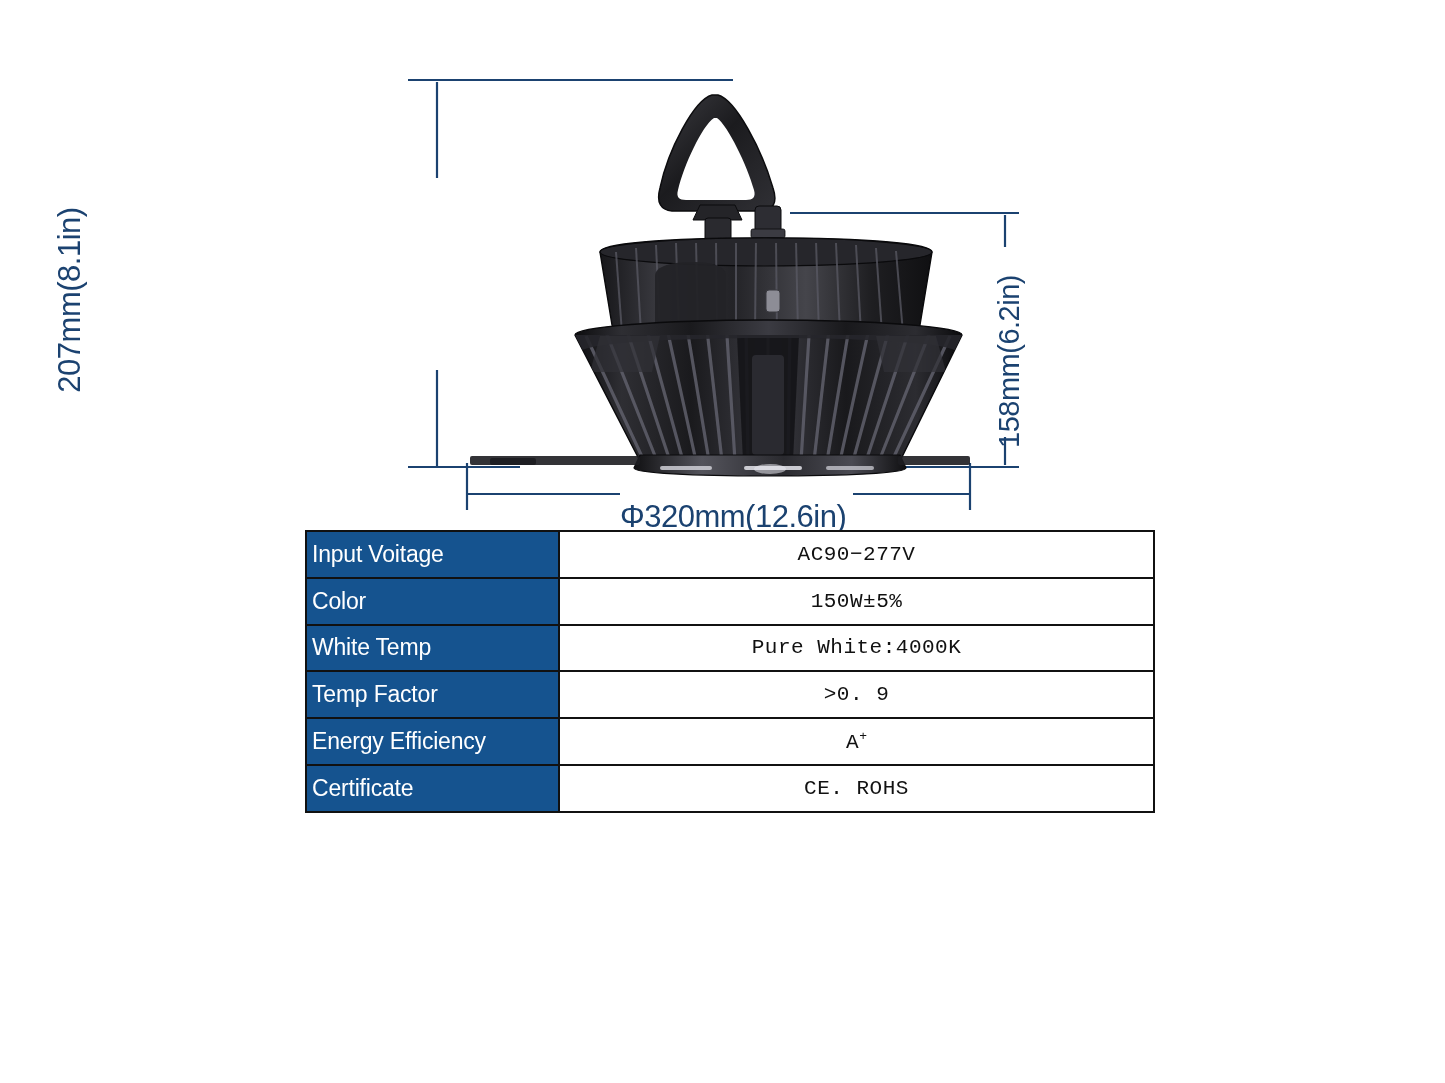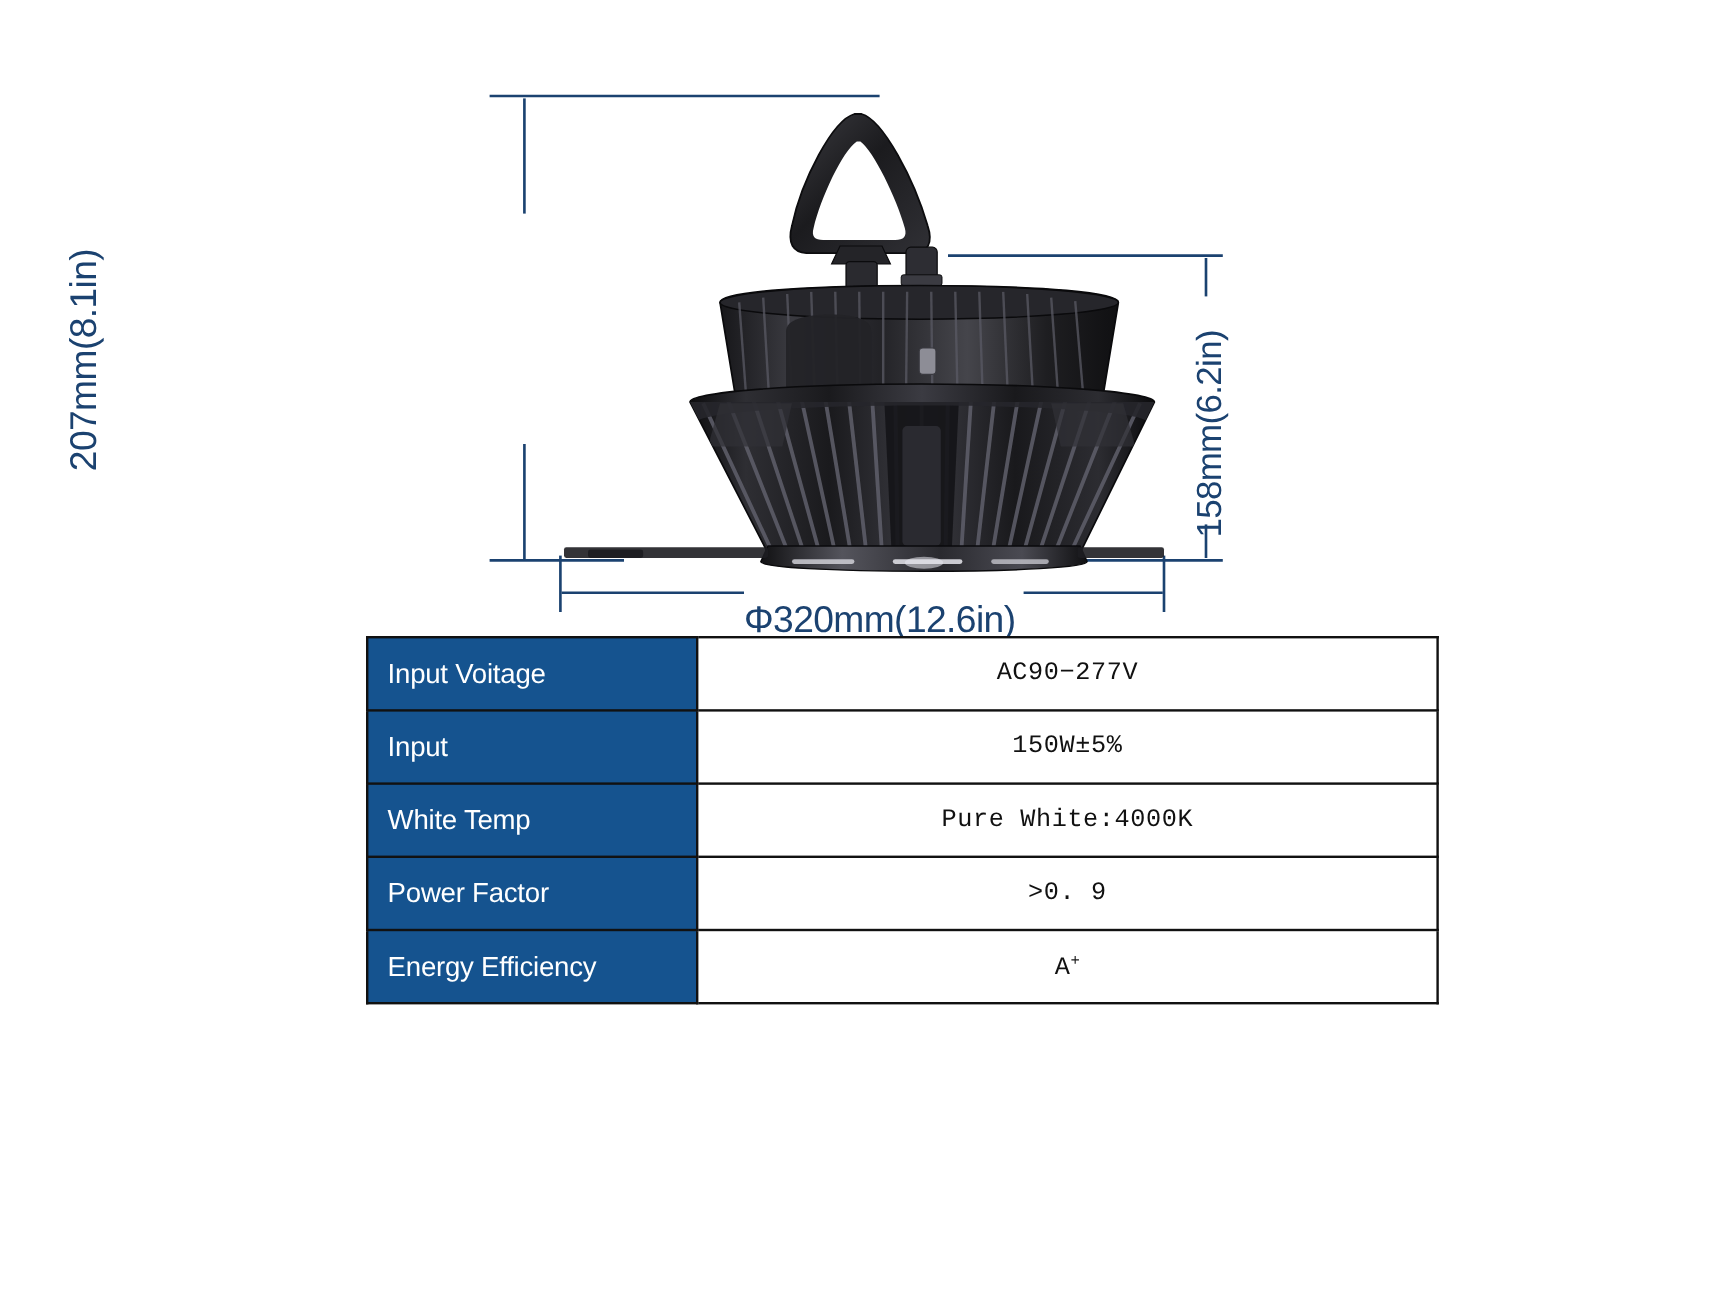--- a/index.html
+++ b/index.html
@@ -62,21 +62,21 @@
     position: absolute;
     left: 305px;
     top: 530px;
     width: 826px;
     border-collapse: collapse;
     table-layout: fixed;
   }
   #spec-table tr { height: 46.8px; }
   #spec-table td {
     border: 2px solid #111111;
-    padding: 16px;
+    padding: 5px;
     vertical-align: middle;
   }
   td.spec-label {
     width: 241px;
     background: #15538f;
     color: #ffffff;
     font-family: "Liberation Sans", sans-serif;
     font-size: 23px;
     padding-left: 11px;
     letter-spacing: -0.2px;
@@ -288,38 +288,42 @@
 
 <table id="spec-table">
   <tbody>
 
     <tr>
       <td class="spec-label">Input Voitage</td>
       <td class="spec-value">AC90−277V</td>
     </tr>
 
     <tr>
-      <td class="spec-label">Input</td>
+      <td class="spec-label">Color</td>
       <td class="spec-value">150W±5%</td>
     </tr>
 
 
 
 
     <tr>
       <td class="spec-label">White Temp</td>
       <td class="spec-value">Pure White:4000K</td>
     </tr>
 
     <tr>
-      <td class="spec-label">Power Factor</td>
+      <td class="spec-label">Temp Factor</td>
       <td class="spec-value">&gt;0. 9</td>
     </tr>
 
     <tr>
       <td class="spec-label">Energy Efficiency</td>
       <td class="spec-value"><span>A</span><sup>+</sup></td>
     </tr>
 
 
+    <tr>
+      <td class="spec-label">Certificate</td>
+      <td class="spec-value">CE. ROHS</td>
+    </tr>
 
   </tbody>
 </table>
 
 </body></html>

